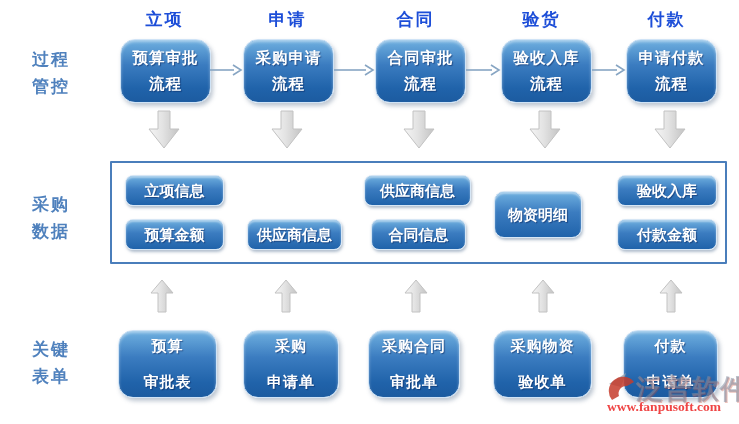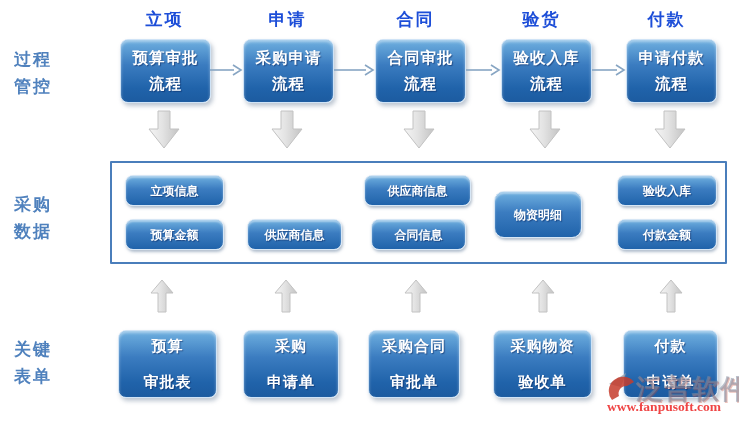--- a/index.html
+++ b/index.html
@@ -7,39 +7,39 @@
     position:relative;width:739px;height:424px;background:#ffffff;overflow:hidden;
     font-family:"Liberation Sans","DejaVu Sans",sans-serif;
   }
   .col-header{
     position:absolute;top:8px;height:22px;text-align:center;
     font-size:17px;font-weight:bold;color:#1d4ed8;letter-spacing:2px;
   }
   .row-label{
     position:absolute;left:14px;width:56px;
     font-size:17px;font-weight:bold;color:#4f81bd;
-    line-height:27px;white-space:pre-line;letter-spacing:2px;
+    line-height:27px;white-space:pre-line;letter-spacing:2px;text-align:right;
   }
   .bluebox{
-    position:absolute;border-radius:8px;
+    position:absolute;border-radius:15px;
     background:linear-gradient(180deg,#6fb0e0 0%,#3b7cc0 40%,#2063aa 78%,#1c5ba0 100%);
     border:1px solid #cfe3f6;
     box-shadow:2px 3px 4px rgba(110,130,155,.45), inset 0 2px 3px rgba(255,255,255,.45);
     color:#ffffff;font-weight:bold;text-align:center;
     display:flex;align-items:center;justify-content:center;
     text-shadow:1px 1px 1px rgba(0,20,70,.45);
   }
   .pbox{font-size:15.5px;line-height:26px;white-space:pre-line;letter-spacing:1px;}
   .fbox{font-size:15px;line-height:36px;white-space:pre-line;letter-spacing:1px;}
   .pill{
     position:absolute;border-radius:8px;
     background:linear-gradient(180deg,#6fb0e0 0%,#3b7cc0 45%,#2063aa 100%);
     border:1px solid #d6e6f5;
     box-shadow:1px 2px 3px rgba(100,125,155,.5), inset 0 2px 2px rgba(255,255,255,.45);
-    color:#ffffff;font-weight:bold;font-size:12px;text-align:center;
+    color:#ffffff;font-weight:bold;font-size:15px;text-align:center;
     display:flex;align-items:center;justify-content:center;
     text-shadow:1px 1px 1px rgba(0,20,70,.45);white-space:pre-line;line-height:22px;
   }
   .data-container{
     position:absolute;left:110px;top:161px;width:613px;height:99px;
     border:2px solid #4a7ebb;background:#ffffff;border-radius:1px;
   }
   .arrow-svg{position:absolute;display:block;}
   .watermark-brand{
     position:absolute;left:636px;top:371px;

